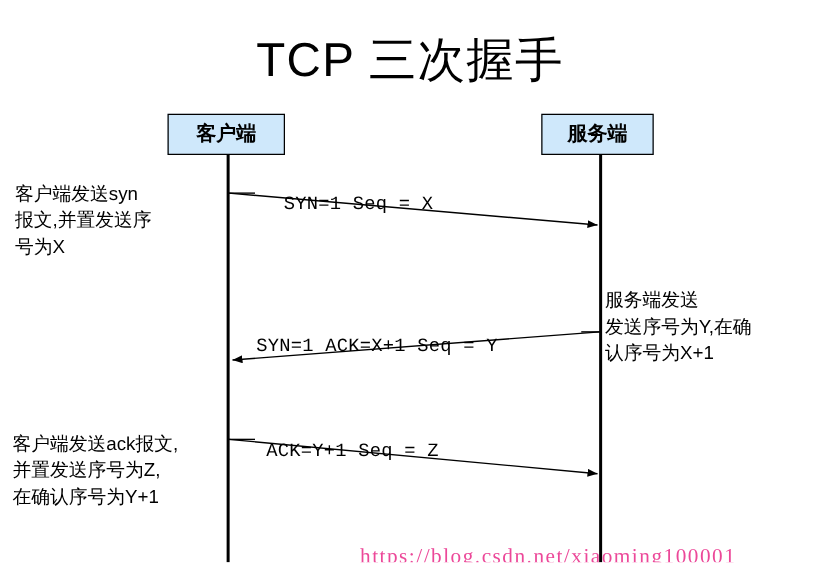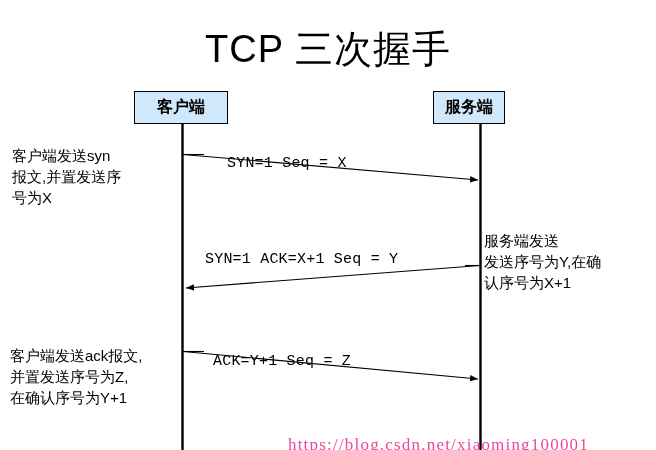--- a/index.html
+++ b/index.html
@@ -52,31 +52,31 @@
     background: #cfe8fb;
     border: 1px solid #000000;
     display: flex;
     align-items: center;
     justify-content: center;
     font-size: 16px;
     font-weight: bold;
     letter-spacing: 0px;
   }
   #actor-client { left: 134px; top: 66px; width: 94px; height: 33px; }
-  #actor-server { left: 433px; top: 66px; width: 72px; height: 33px; }
+  #actor-server { left: 433px; top: 66px; width: 90px; height: 33px; }
 
   .msg-label {
     position: absolute;
     font-size: 15px;
     white-space: nowrap;
     letter-spacing: 0.2px;
     font-family: Liberation Mono, monospace;
   }
   #msg-label-1 { left: 227px; top: 130px; }
-  #msg-label-2 { left: 205px; top: 226px; text-align: right; }
+  #msg-label-2 { left: 205px; top: 244px; text-align: right; }
   #msg-label-3 { left: 213px; top: 328px; }
 
   .note {
     position: absolute;
     font-size: 15px;
     line-height: 21px;
     letter-spacing: 0px;
   }
   #note-client-syn  { left: 12px;  top: 120px; width: 170px; }
   #note-server-ack  { left: 484px; top: 205px; width: 148px; }

